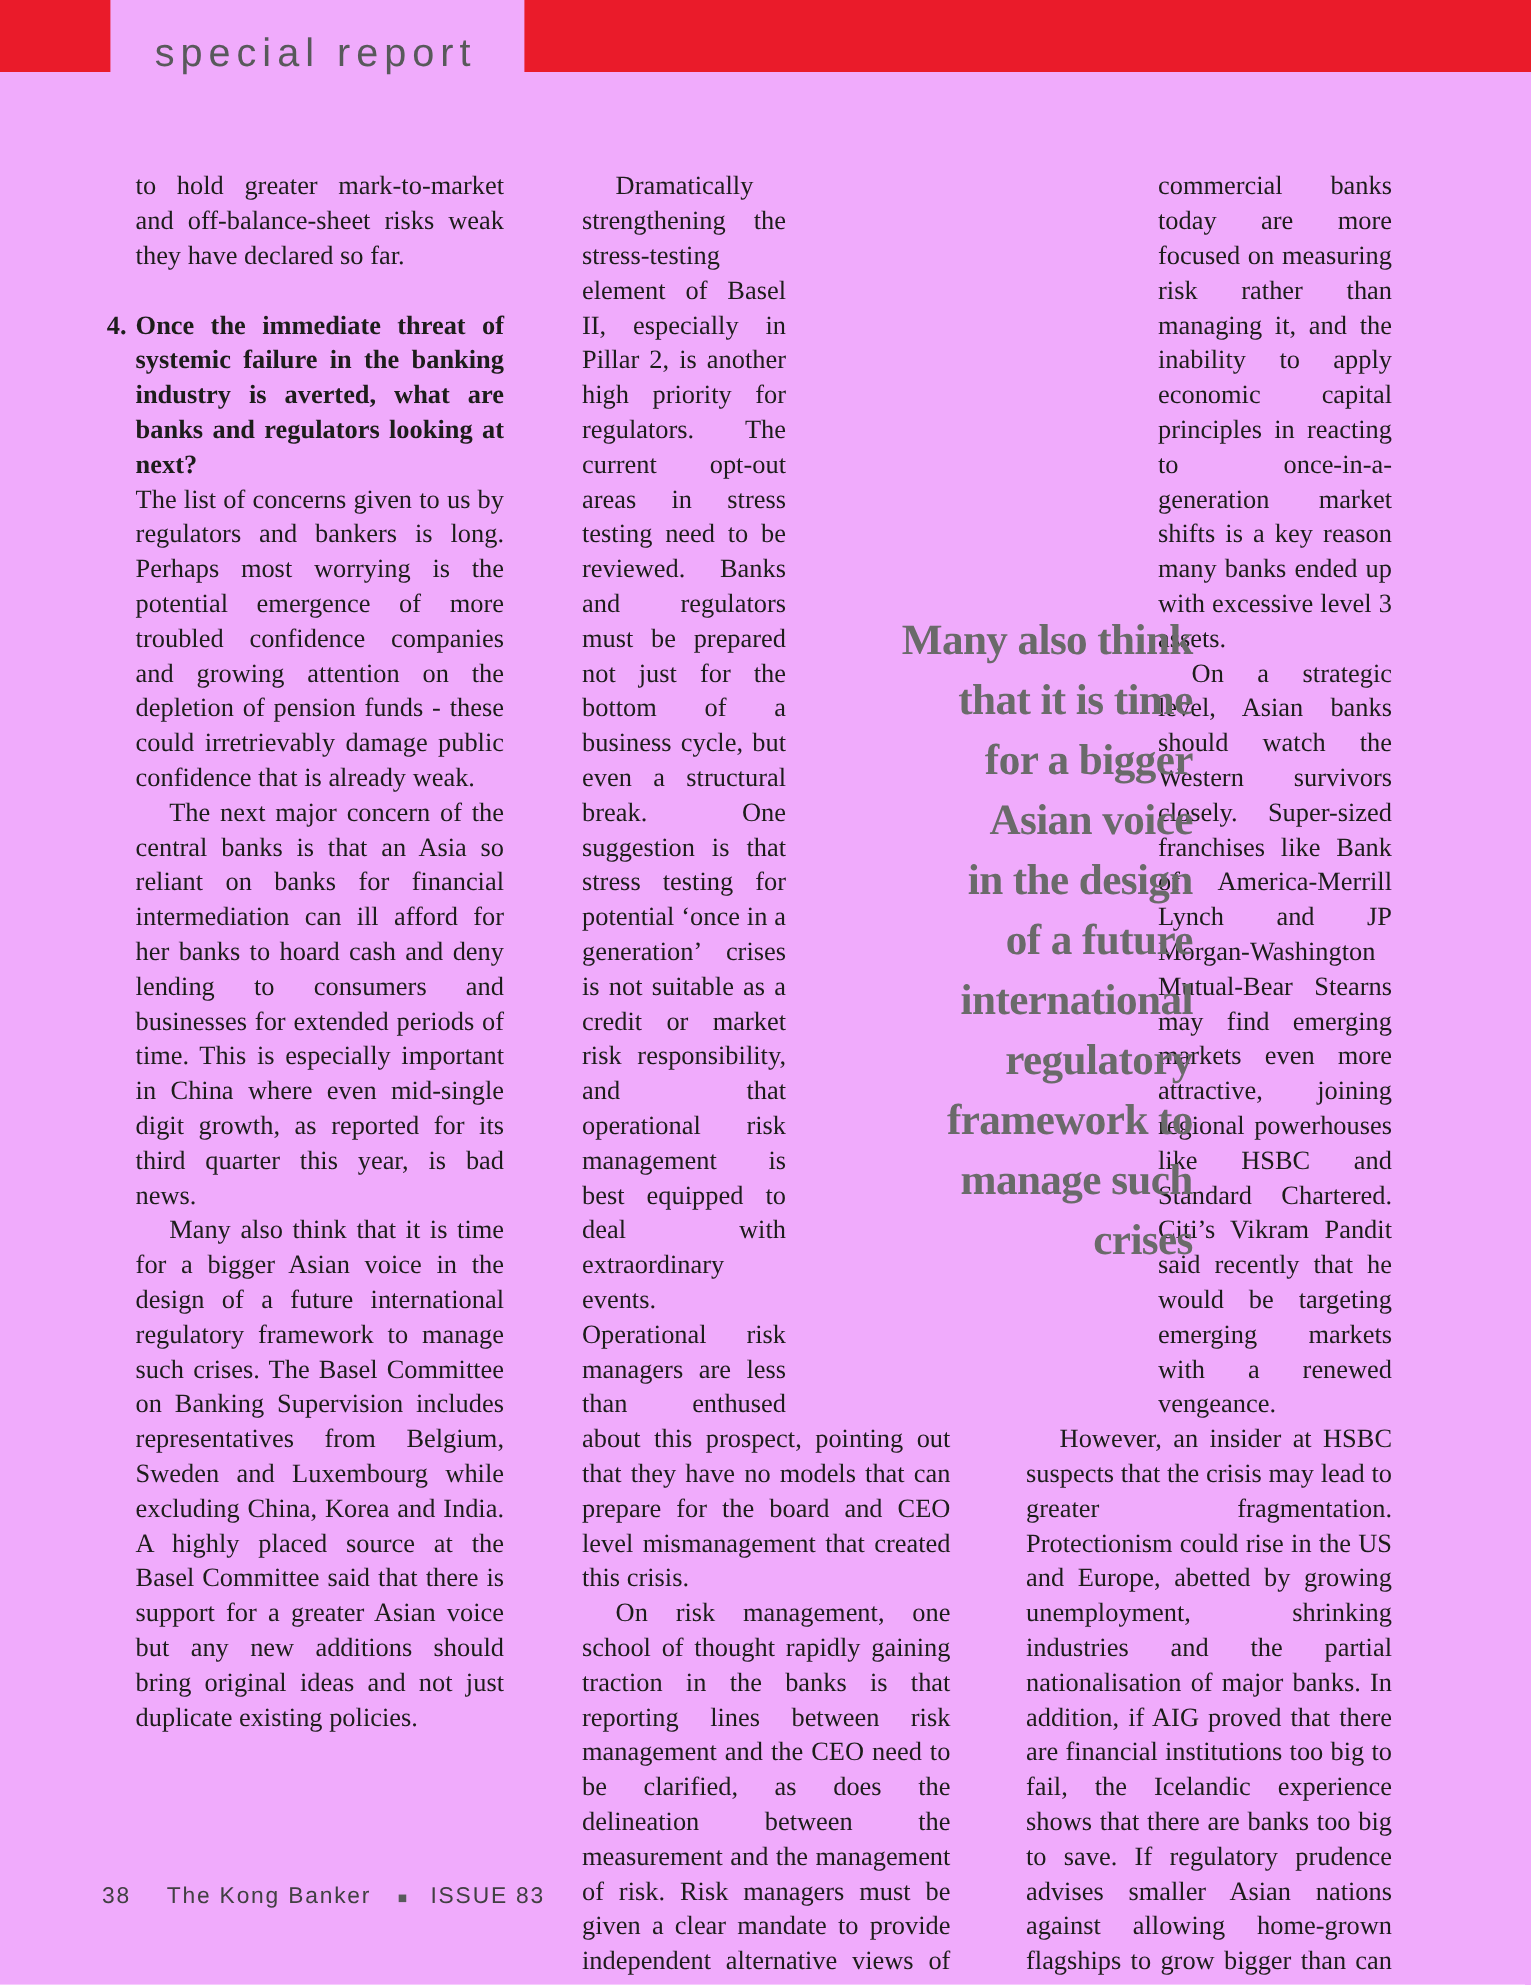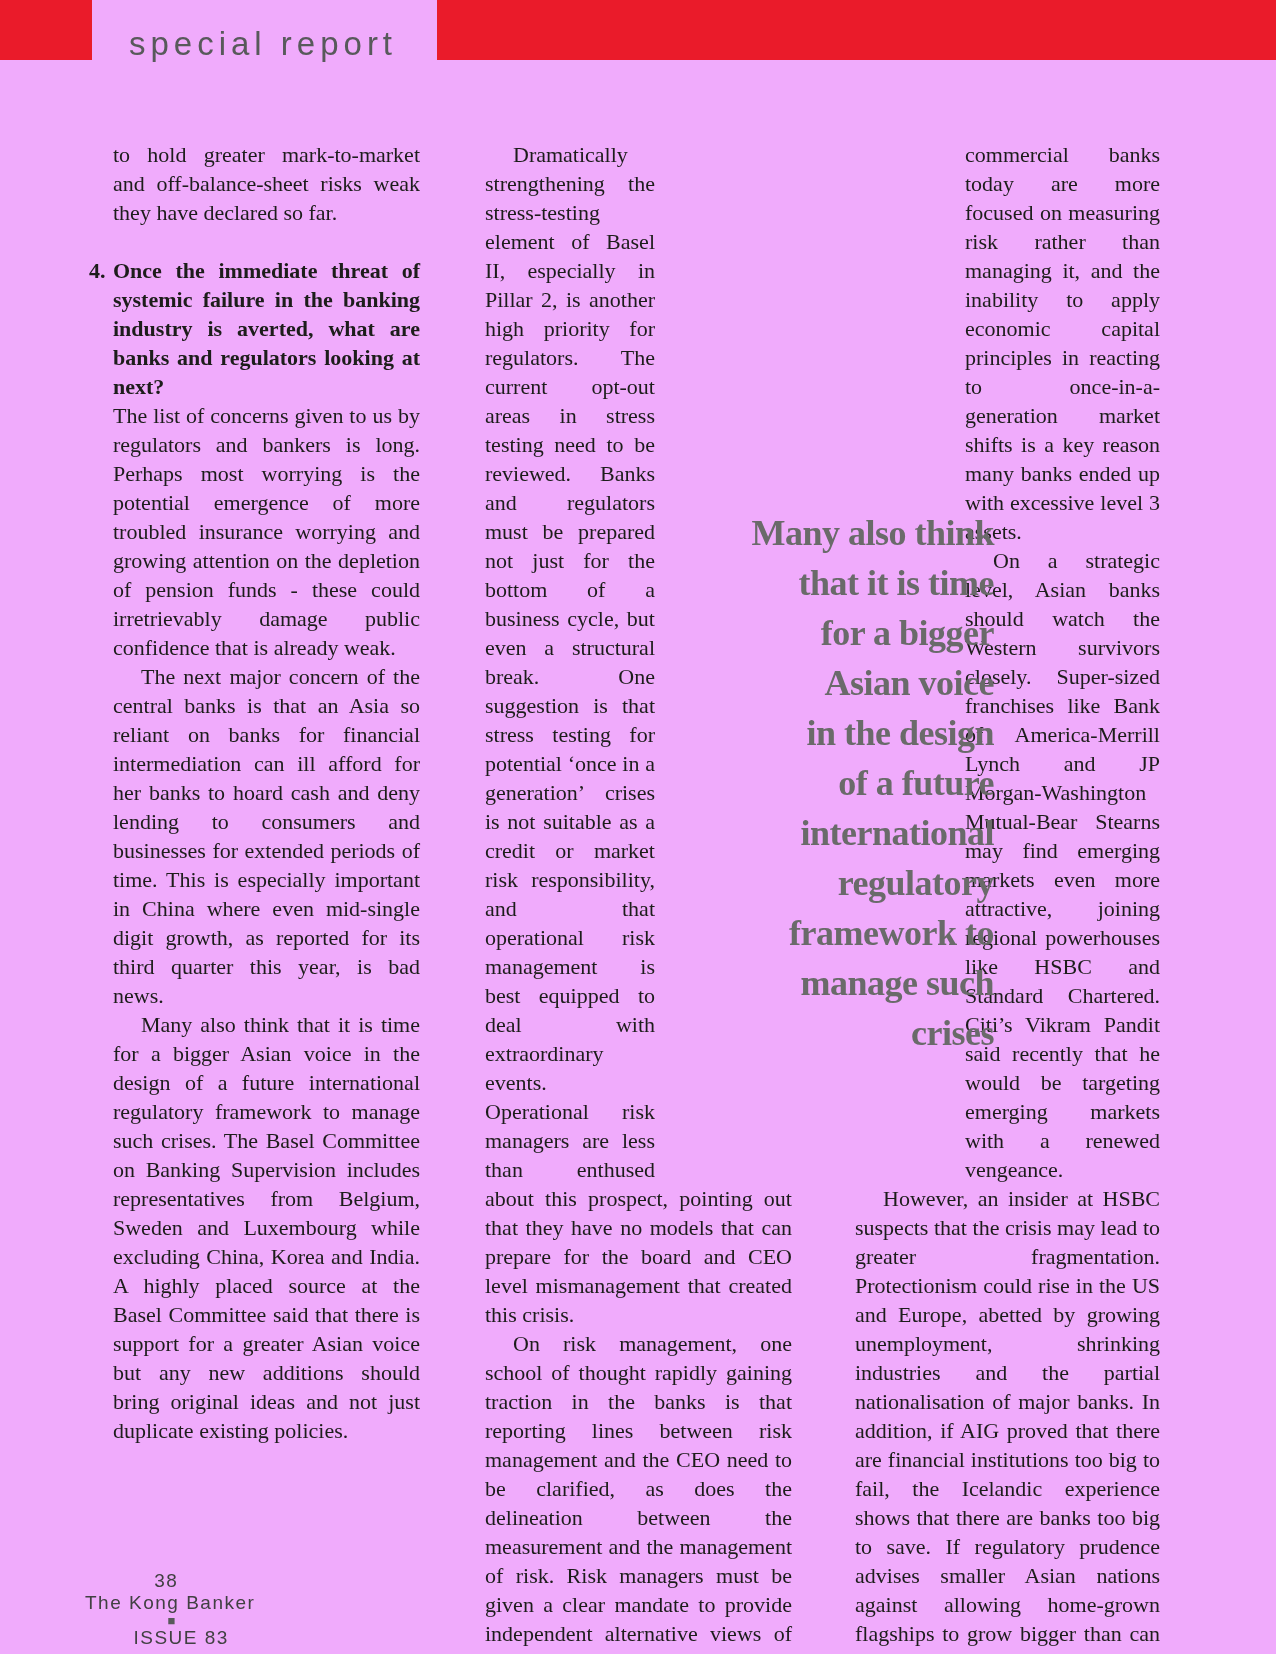--- a/index.html
+++ b/index.html
@@ -65,39 +65,38 @@
     white-space:pre-line;
   }
   
   .footer{
     position:absolute;left:85px;top:1570px;
     display:flex;align-items:center;
     font-family:"Liberation Sans", sans-serif;
     font-size:19px;
     letter-spacing:1.5px;
     color:var(--footer-gray);
-    flex-direction:column;
   }
   .footer .page-number{width:54px;}
   .footer .publication{margin-right:22px;}
   .footer .separator{font-size:13px;color:var(--header-title-gray);margin-right:18px;line-height:1;}
 </style>
 </head>
 <body>
 
 <div class="page">
 
   <div class="red-block-left"></div>
   <div class="red-bar-right"></div>
   <div class="section-title">special report</div>
 
   <div class="col col-1">
     <p class="no-indent">to hold greater mark-to-market and off-balance-sheet risks weak they have declared so far.</p>
     <p class="question"><span class="qnum">4.</span><span>Once the immediate threat of systemic failure in the banking industry is averted, what are banks and regulators looking at next?</span></p>
-    <p class="no-indent">The list of concerns given to us by regulators and bankers is long. Perhaps most worrying is the potential emergence of more troubled insurance worrying and growing attention on the depletion of pension funds - these could irretrievably damage public confidence that is already weak.</p>
+    <p class="no-indent">The list of concerns given to us by regulators and bankers is long. Perhaps most worrying is the potential emergence of more troubled confidence companies and growing attention on the depletion of pension funds - these could irretrievably damage public confidence that is already weak.</p>
     <p>The next major concern of the central banks is that an Asia so reliant on banks for financial intermediation can ill afford for her banks to hoard cash and deny lending to consumers and businesses for extended periods of time. This is especially important in China where even mid-single digit growth, as reported for its third quarter this year, is bad news.</p>
     <p>Many also think that it is time for a bigger Asian voice in the design of a future international regulatory framework to manage such crises. The Basel Committee on Banking Supervision includes representatives from Belgium, Sweden and Luxembourg while excluding China, Korea and India. A highly placed source at the Basel Committee said that there is support for a greater Asian voice but any new additions should bring original ideas and not just duplicate existing policies.</p>
   </div>
 
   <div class="col col-2">
     <div class="wrap-spacer-right"></div>
     <p>Dramatically strengthening the stress-testing element of Basel II, especially in Pillar 2, is another high priority for regulators. The current opt-out areas in stress testing need to be reviewed. Banks and regulators must be prepared not just for the bottom of a business cycle, but even a structural break. One suggestion is that stress testing for potential ‘once in a generation’ crises is not suitable as a credit or market risk responsibility, and that operational risk management is best equipped to deal with extraordinary events. Operational risk managers are less than enthused about this prospect, pointing out that they have no models that can prepare for the board and CEO level mismanagement that created this crisis.</p>
     <p>On risk management, one school of thought rapidly gaining traction in the banks is that reporting lines between risk management and the CEO need to be clarified, as does the delineation between the measurement and the management of risk. Risk managers must be given a clear mandate to provide independent alternative views of risk exposure and activities.  Most</p>
   </div>
 

